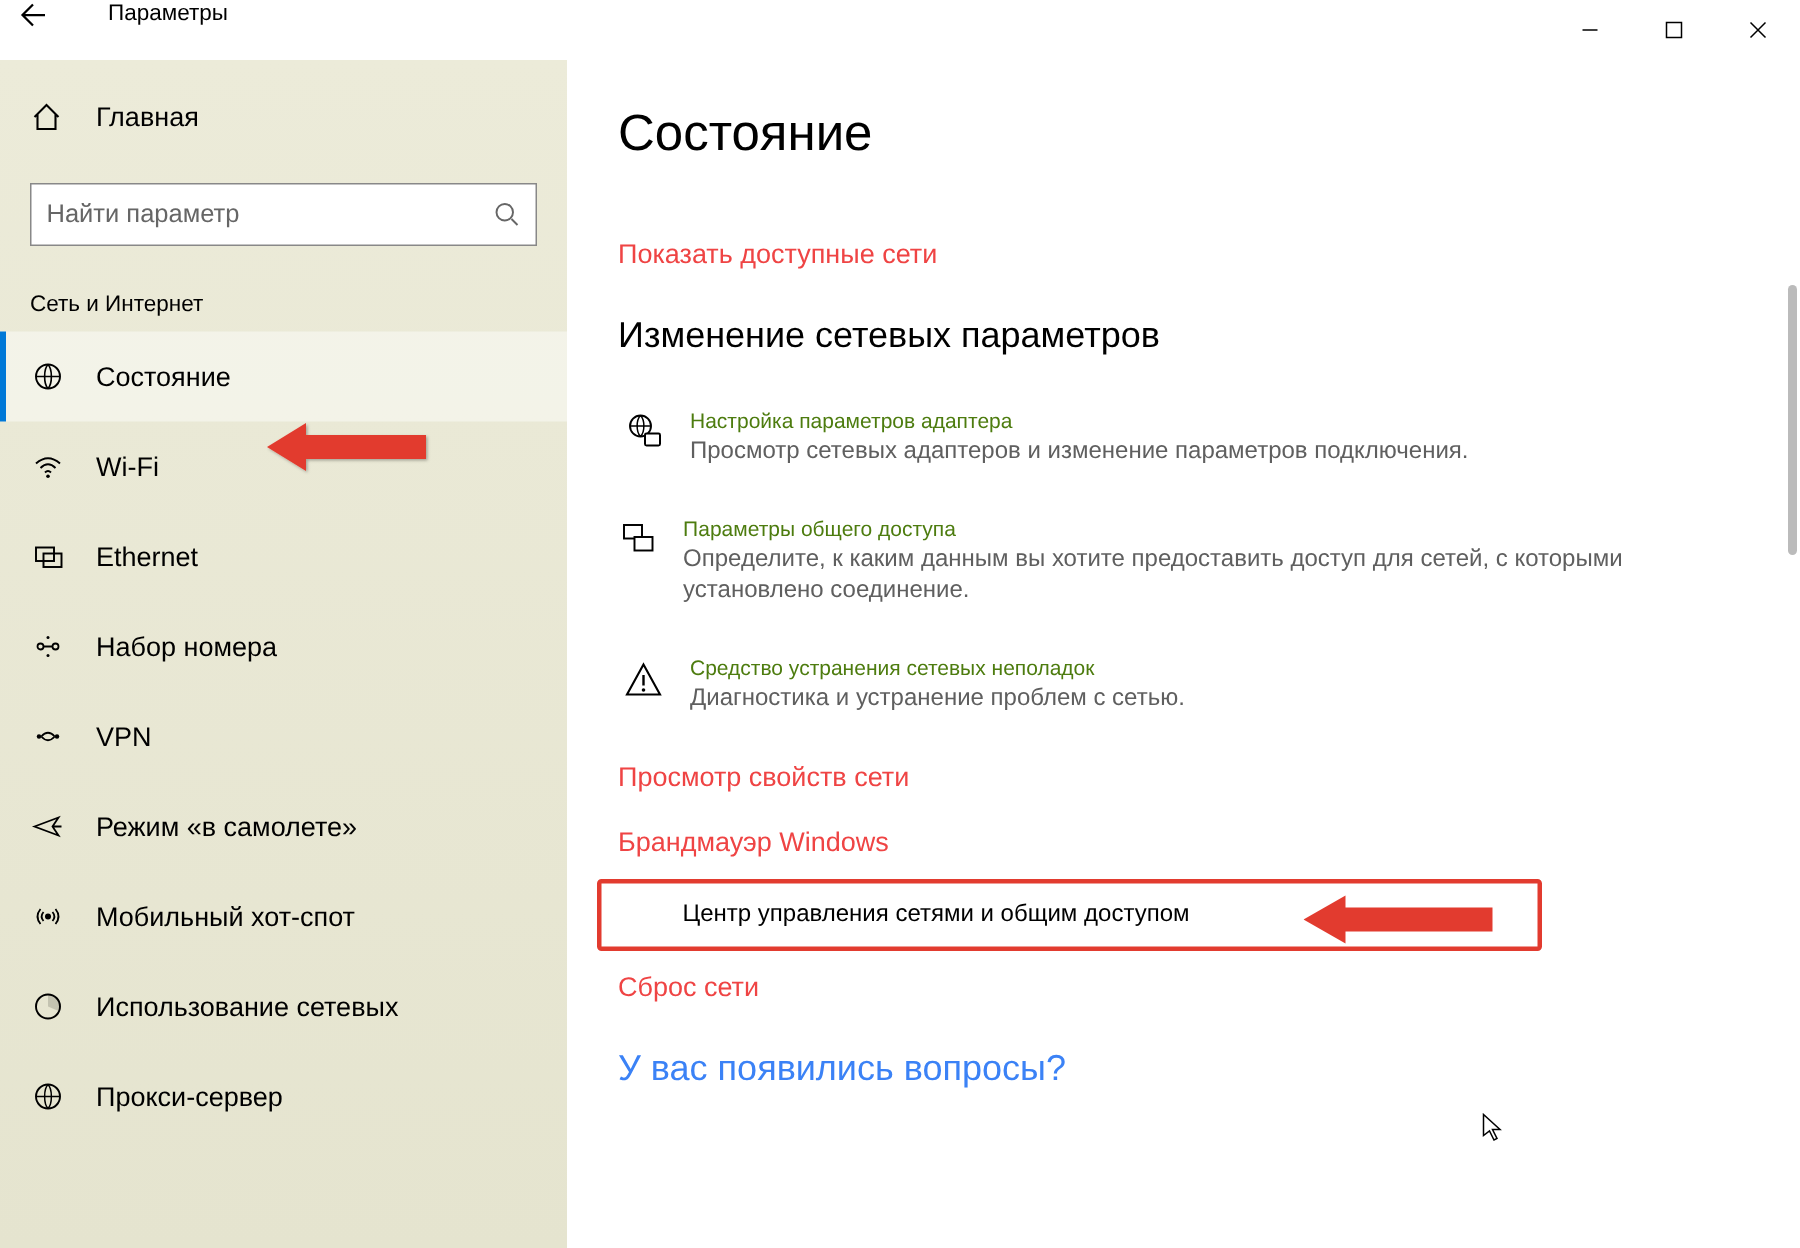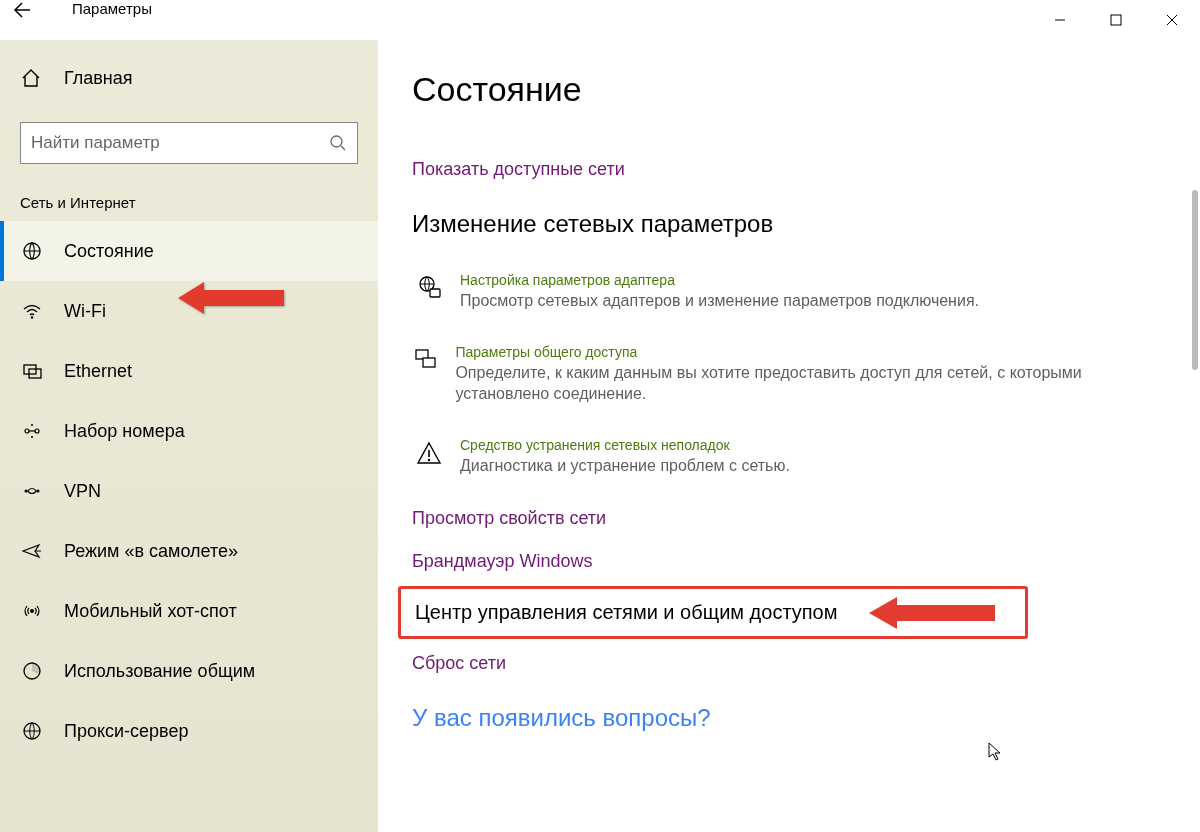--- a/index.html
+++ b/index.html
@@ -19,28 +19,28 @@
   .search input { flex:1; border:none; outline:none; font-size:17px; color:#333; background:transparent; }
   .search input::placeholder { color:#666; }
   .section-label { padding:10px 20px; font-size:15px; color:#000; font-weight:400; }
   .nav-item { display:flex; align-items:center; height:60px; padding:0 20px; font-size:18px; color:#000; cursor:pointer; }
   .nav-item.selected { background:rgba(255,255,255,0.45); border-left:4px solid #0078d7; padding-left:16px; }
   .nav-item .icon { width:24px; margin-right:20px; display:flex; align-items:center; justify-content:center; }
   .main { flex:1; position:relative; overflow:hidden; }
   .scrollbar { position:absolute; right:2px; top:150px; width:6px; height:180px; background:#bbb; border-radius:3px; }
   .page { padding:30px 34px 0 34px; }
   .page h1 { font-size:34px; font-weight:400; margin-bottom:50px; color:#000; }
-  .link-simple { font-size:18px; color:#701a75; margin-bottom:30px; display:block; cursor:pointer; }
+  .link-simple { font-size:18px; color:#ef4444; margin-bottom:30px; display:block; cursor:pointer; }
   .subhead { font-size:24px; font-weight:400; color:#000; margin-bottom:34px; }
   .option { display:flex; margin-bottom:32px; }
   .option .opt-icon { width:34px; margin-right:14px; display:flex; justify-content:center; padding-top:2px; }
   .option .opt-text .opt-title { font-size:14px; color:#4d7c0f; margin-bottom:2px; }
   .option .opt-text .opt-desc { font-size:16px; color:#5f5f5f; line-height:1.35; }
   .highlight-box { border:3px solid #e23b2f; border-radius:3px; padding:12px 14px; margin:6px 0 14px -14px; width:630px; position:relative; }
-  .highlight-box .txt { font-size:20px; color:#000; }
+  .highlight-box .txt { font-size:16px; color:#000;margin-left:40px; }
   .bottom-q { font-size:24px; color:#3b82f6; margin-top:24px; }
   svg { display:block; }
   .arrow-red { position:absolute; }
   .cursor { position:absolute; right:196px; bottom:70px; font-size:18px; color:#000; }
 </style>
 </head>
 <body>
 
 <div class="window">
 
@@ -163,21 +163,21 @@
           </span>
         <span>Мобильный хот-спот</span>
       </div>
       <div class="nav-item">
         <span class="icon">
             <svg width="22" height="22" viewBox="0 0 22 22">
               <circle cx="11" cy="11" r="8" stroke="#000" stroke-width="1.3" fill="none"></circle>
               <path d="M11 3 A8 8 0 0 1 18 14 L11 11 Z" fill="#000" opacity="0.15"></path>
             </svg>
           </span>
-        <span>Использование общим</span>
+        <span>Использование сетевых</span>
       </div>
       <div class="nav-item">
         <span class="icon">
             <svg width="22" height="22" viewBox="0 0 22 22">
               <circle cx="11" cy="11" r="8" stroke="#000" stroke-width="1.3" fill="none"></circle>
               <path d="M3 11 H19 M11 3 C14 6 14 16 11 19 M11 3 C8 6 8 16 11 19" stroke="#000" stroke-width="1" fill="none"></path>
             </svg>
           </span>
         <span>Прокси-сервер</span>
       </div>

